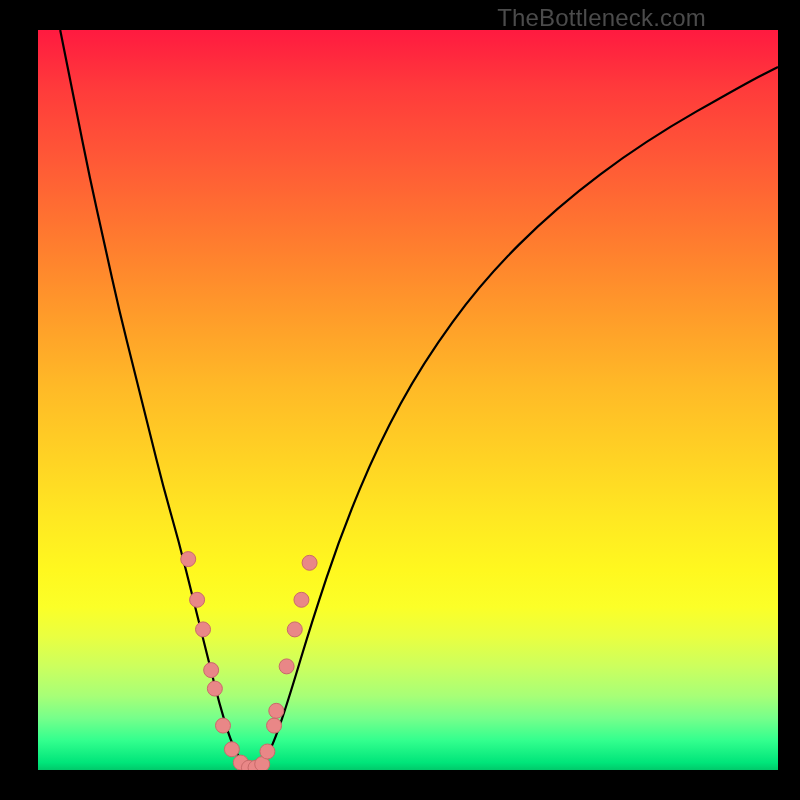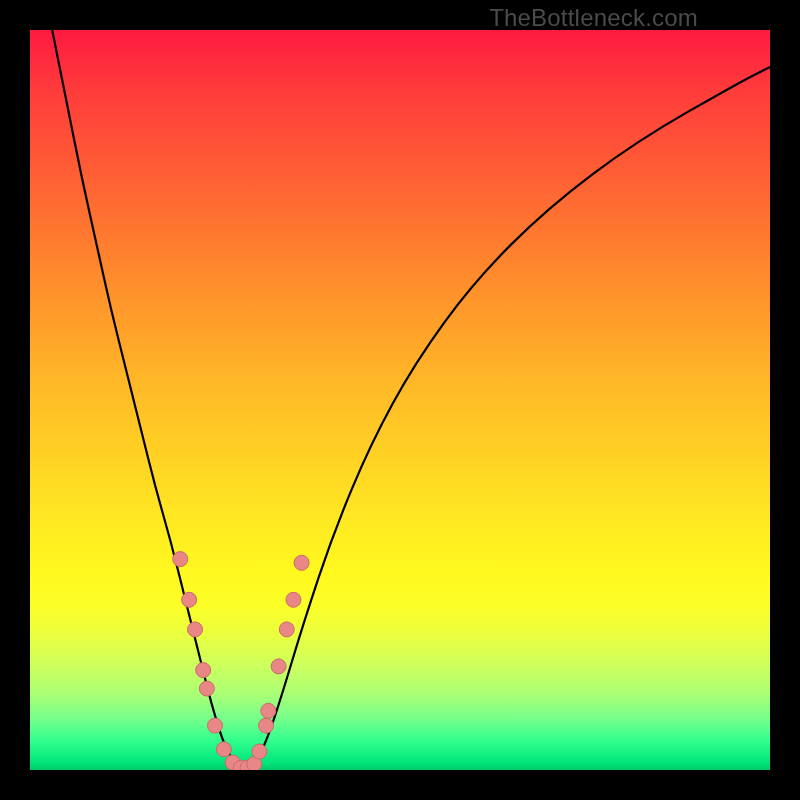--- a/index.html
+++ b/index.html
@@ -6,21 +6,21 @@
     margin: 0;
     padding: 0;
     width: 800px;
     height: 800px;
     overflow: hidden;
     background: #000;
     font-family: Arial, Helvetica, sans-serif;
   }
   .frame {
     position: absolute;
-    left: 0;
+    left: 8px;
     top: 0;
     width: 708px;
     height: 800px;
     background: #000;
     text-align: center;
   }
   .plot-area {
     position: absolute;
     left: 30px;
     top: 30px;

